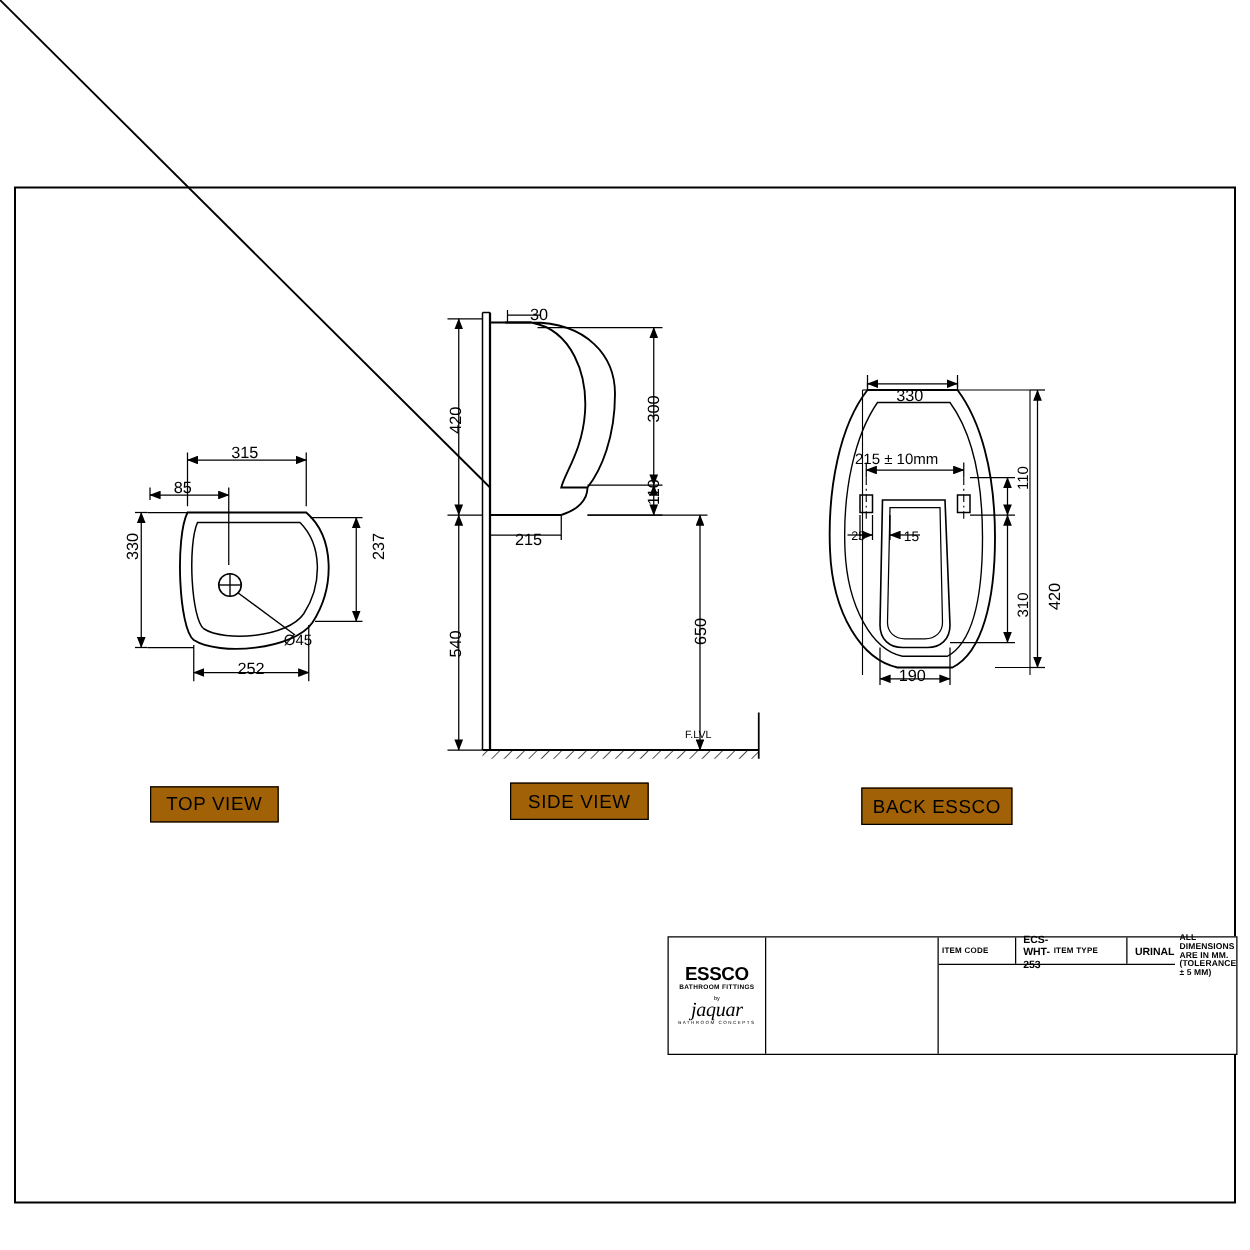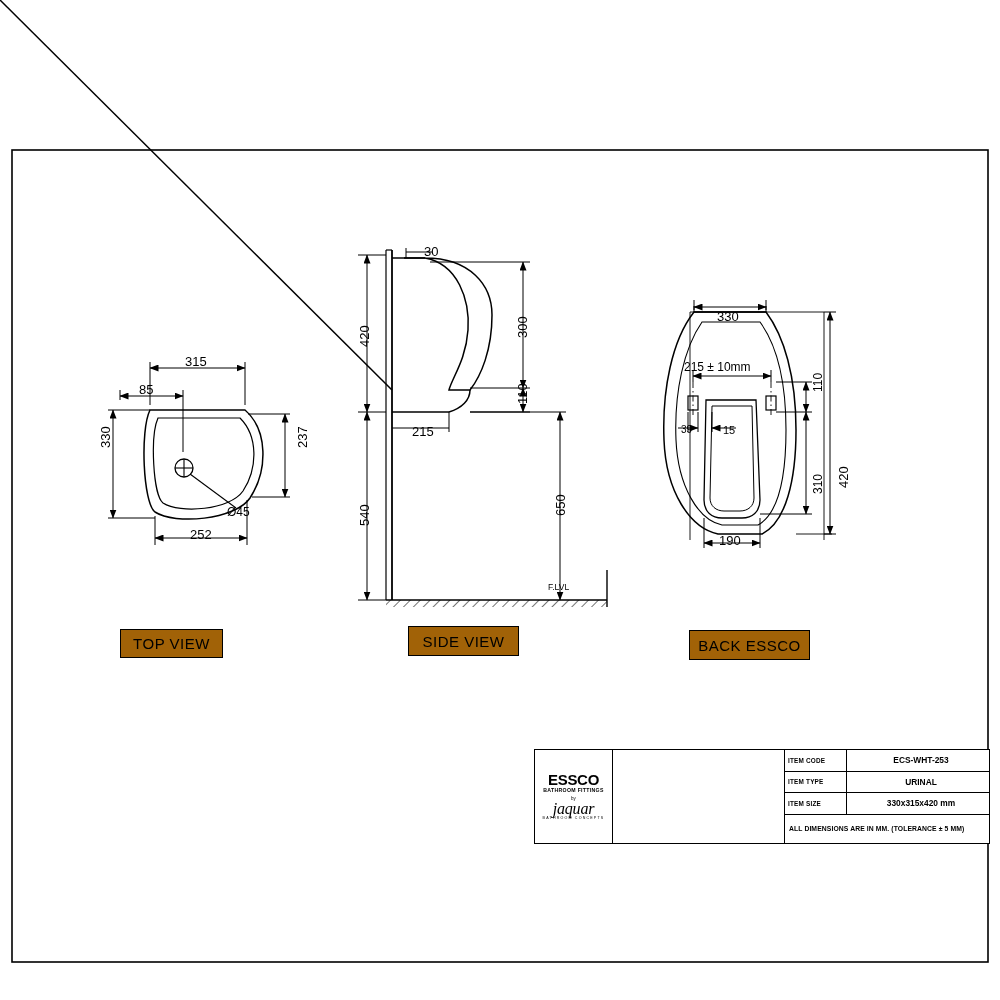--- a/index.html
+++ b/index.html
@@ -80,22 +80,21 @@
   }
   .addr-line {
     font-size: 6.6px;
     font-weight: bold;
     line-height: 1.42;
     letter-spacing: 0.1px;
   }
   #tb-right {
     flex: 1;
     display: flex;
-    flex-direction: column;
-    text-align: center;
+    flex-direction: row;
   }
   .tb-row {
     display: flex;
     border-bottom: 1.2px solid #000;
     box-sizing: border-box;
     height: 22px;
     align-items: center;
   }
   .tb-row:last-child { border-bottom: none; }
   .tb-key {
@@ -343,21 +342,21 @@
 <div class="lbl" style="left:357px; top:347px; font-size:13px; transform:rotate(-90deg); transform-origin:left top;">420</div>
 <div class="lbl" style="left:357px; top:526px; font-size:13px; transform:rotate(-90deg); transform-origin:left top;">540</div>
 <div class="lbl" style="left:515px; top:338px; font-size:13px; transform:rotate(-90deg); transform-origin:left top;">300</div>
 <div class="lbl" style="left:515px; top:404px; font-size:13px; transform:rotate(-90deg); transform-origin:left top;">110</div>
 <div class="lbl" style="left:412px; top:424px; font-size:13px;">215</div>
 <div class="lbl" style="left:553px; top:516px; font-size:13px; transform:rotate(-90deg); transform-origin:left top;">650</div>
 <div class="lbl" style="left:548px; top:582px; font-size:8.5px;">F.LVL</div>
 
 <div class="lbl" style="left:717px; top:309px; font-size:13px;">330</div>
 <div class="lbl" style="left:684px; top:360px; font-size:12px;">215 ± 10mm</div>
-<div class="lbl" style="left:681px; top:424px; font-size:10px;">39</div>
+<div class="lbl" style="left:681px; top:424px; font-size:10px;">25</div>
 <div class="lbl" style="left:723px; top:424px; font-size:11px;">15</div>
 <div class="lbl" style="left:811px; top:392px; font-size:12px; transform:rotate(-90deg); transform-origin:left top;">110</div>
 <div class="lbl" style="left:811px; top:494px; font-size:12px; transform:rotate(-90deg); transform-origin:left top;">310</div>
 <div class="lbl" style="left:836px; top:488px; font-size:13px; transform:rotate(-90deg); transform-origin:left top;">420</div>
 <div class="lbl" style="left:719px; top:533px; font-size:13px;">190</div>
 
 <div class="viewbox" style="left:120px; top:629px; width:101px; height:27px;">
   <span>TOP VIEW</span>
 </div>
 <div class="viewbox" style="left:408px; top:626px; width:109px; height:28px;">
@@ -381,19 +380,15 @@
   </div>
   <div id="tb-right">
     <div class="tb-row">
       <div class="tb-key">ITEM CODE</div>
       <div class="tb-val">ECS-WHT-253</div>
     </div>
     <div class="tb-row">
       <div class="tb-key">ITEM TYPE</div>
       <div class="tb-val">URINAL</div>
     </div>
-    <div class="tb-row">
-      <div class="tb-key">ITEM SIZE</div>
-      <div class="tb-val">330x315x420 mm</div>
-    </div>
     <div class="tb-note">ALL DIMENSIONS ARE IN MM. (TOLERANCE ± 5 MM)</div>
   </div>
 </div>
 
 </body></html>

